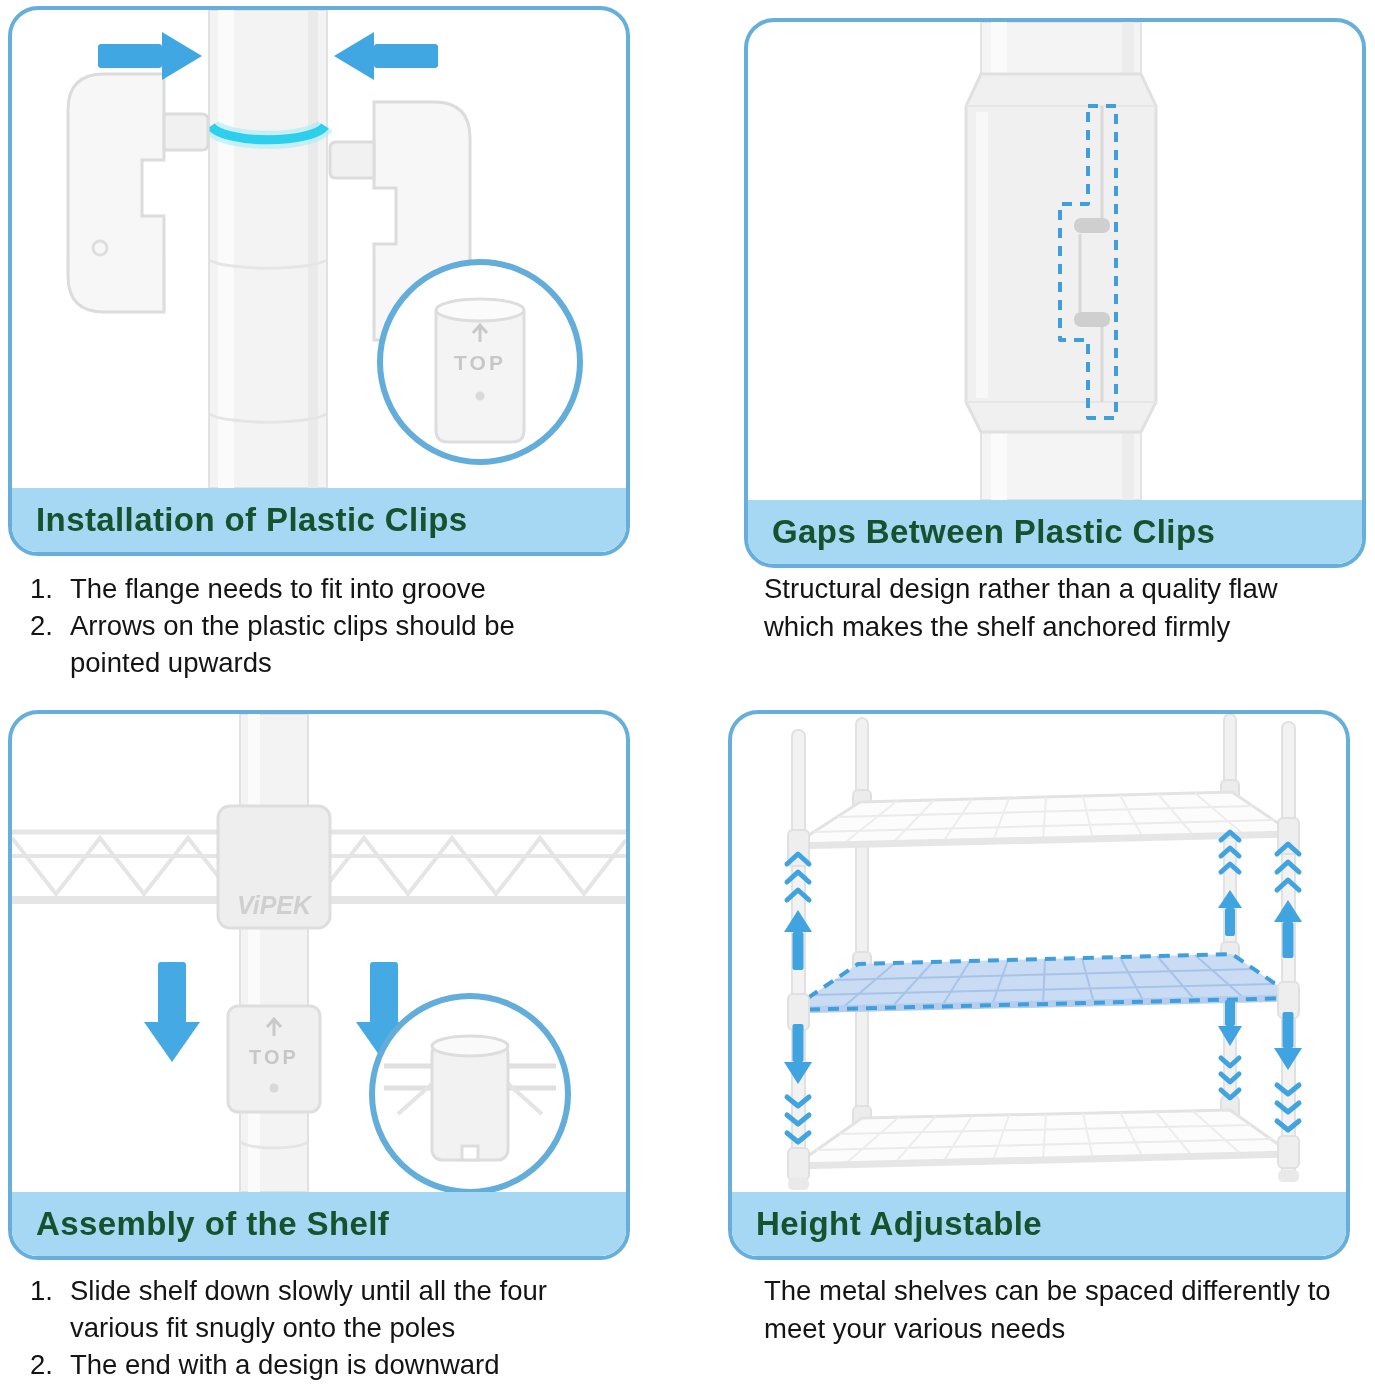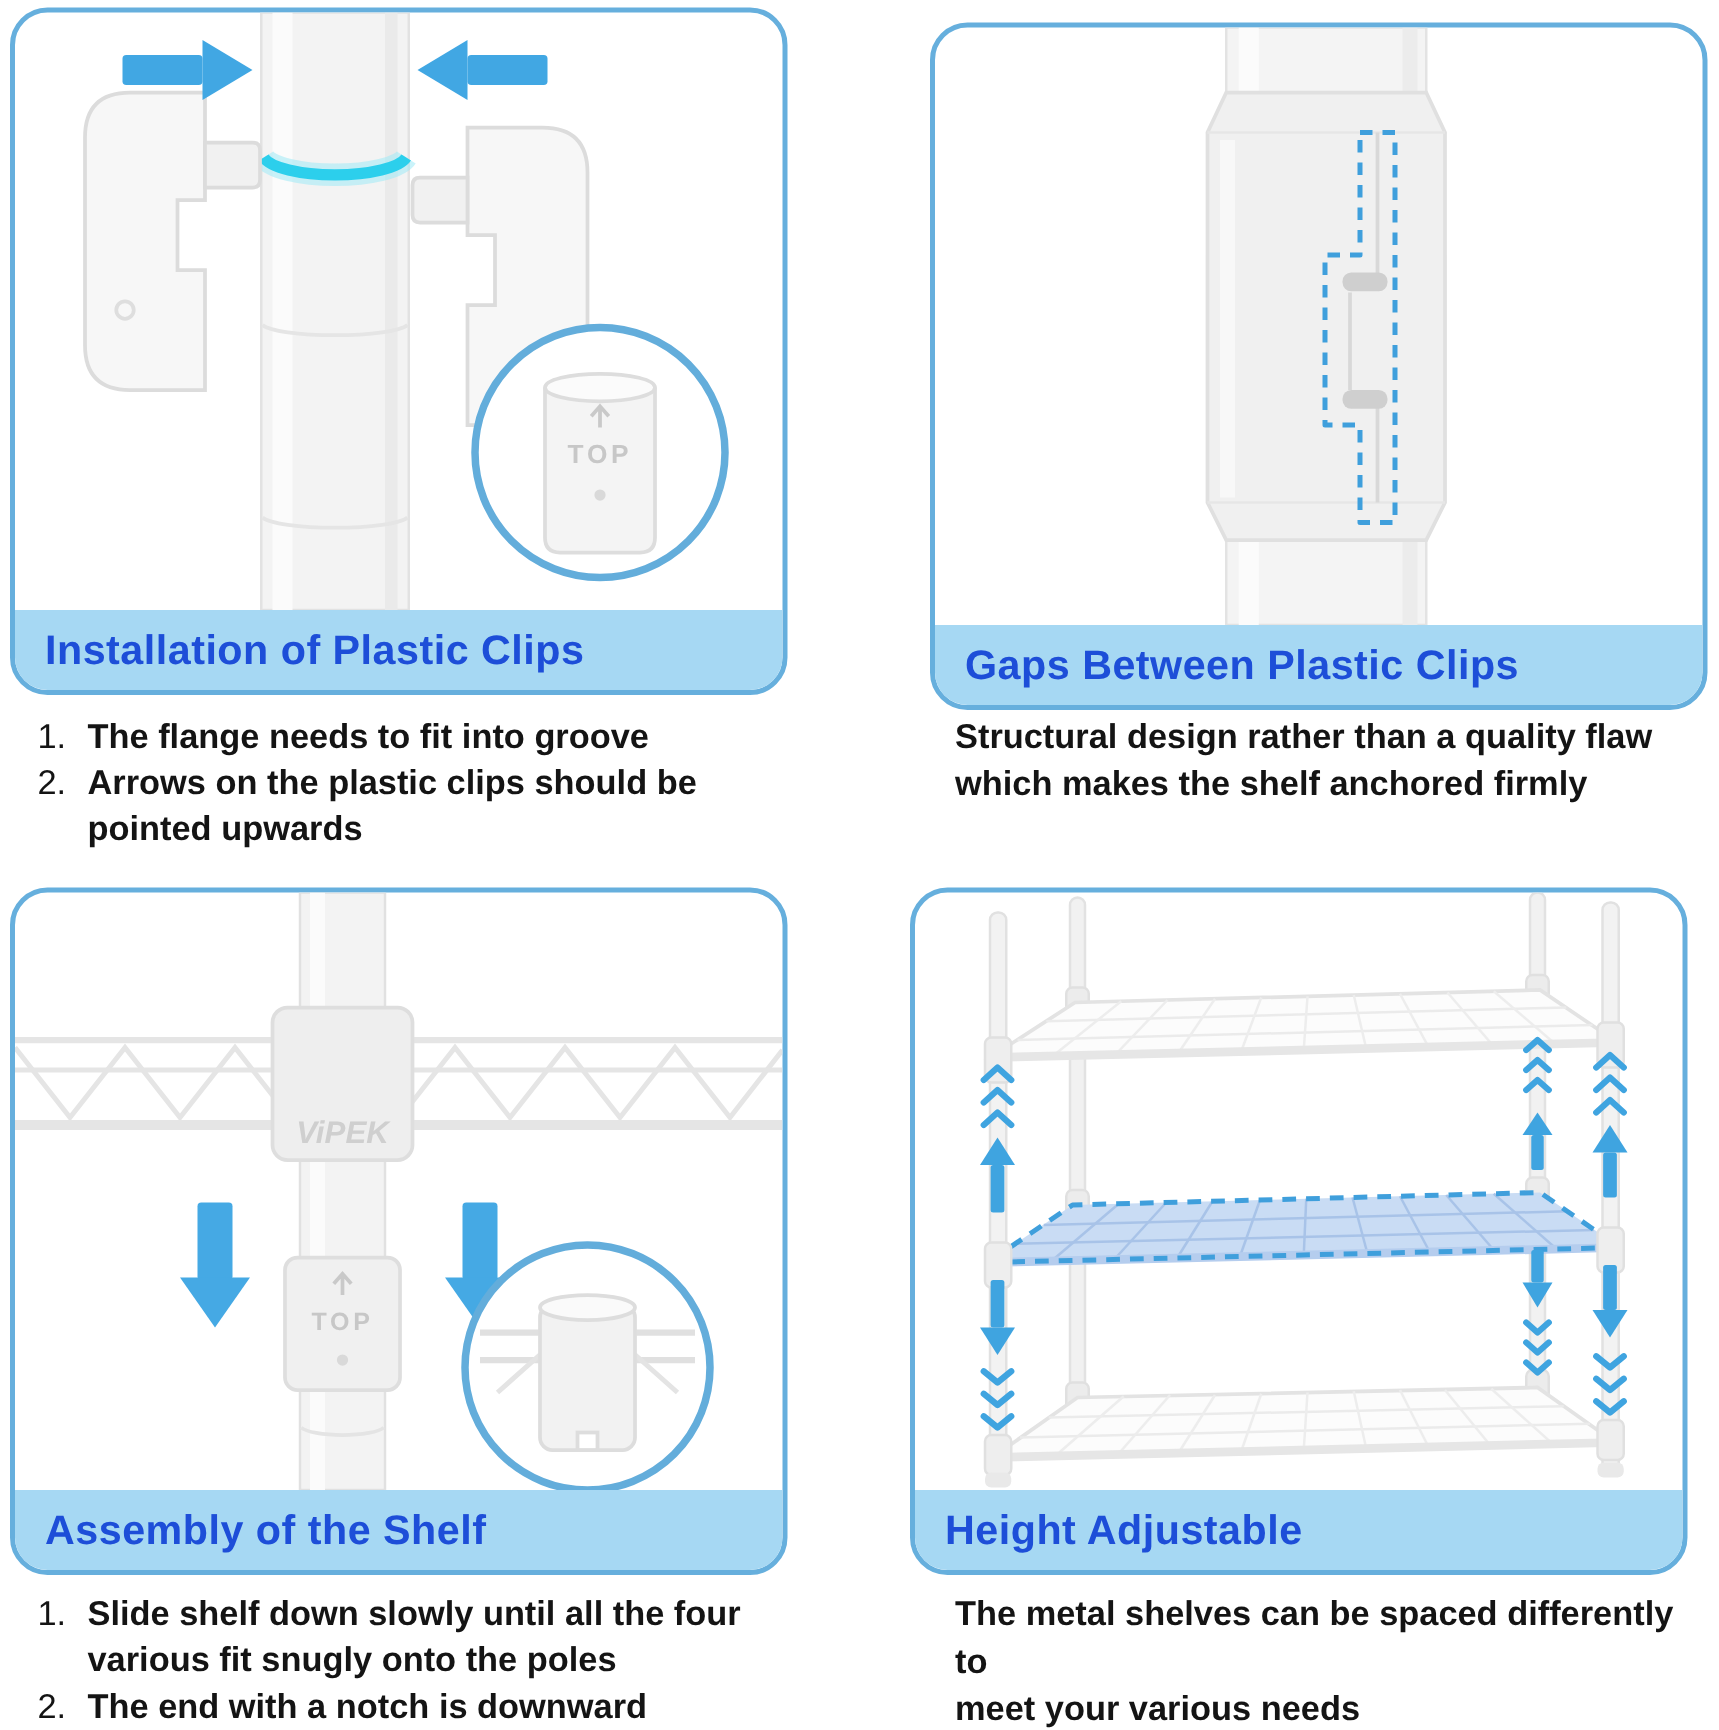--- a/index.html
+++ b/index.html
@@ -11,30 +11,30 @@
           border:4px solid #66AFDD; border-radius:30px; overflow:hidden; }
   #card1 { left:8px;   top:6px; }
   #card2 { left:744px; top:6px;margin-top:12px; }
   #card3 { left:8px;   top:710px; }
   #card4 { left:728px; top:710px; }
 
   .illu { position:absolute; left:0; top:0; width:614px; height:478px; display:block; }
 
   .caption { position:absolute; left:0; bottom:0; width:100%; height:64px;
              background:#A6D8F3; display:flex; align-items:center; padding-left:24px; }
-  .caption .title { font-size:33px; font-weight:bold; color:#1d4ed8; letter-spacing:0.4px; white-space:nowrap;text-align:center; }
+  .caption .title { font-size:33px; font-weight:bold; color:#14532d; letter-spacing:0.4px; white-space:nowrap;text-align:center; }
 
   .notes { position:absolute; font-size:27.5px; color:#141414; }
   #notes1 { left:30px;  top:570px;  width:596px; }
   #notes2 { left:764px; top:570px;  width:604px; }
   #notes3 { left:30px;  top:1272px; width:596px; }
   #notes4 { left:764px; top:1272px; width:604px; }
   .note-item { display:flex; line-height:37px; }
   .num { flex:none; width:40px; }
-  .line { display:block;font-weight:bold; }
+  .line { display:block; }
   .para .line { line-height:38px; }
 </style>
 </head>
 <body>
 
 <div class="page">
 
   <div class="card" id="card1">
     <svg class="illu" viewBox="0 0 614 478">
       <g>
@@ -305,21 +305,21 @@
     <div class="note-item">
       <span class="num">1.</span>
       <span class="txt">
         <span class="line">Slide shelf down slowly until all the four</span>
         <span class="line">various fit snugly onto the poles</span>
       </span>
     </div>
     <div class="note-item">
       <span class="num">2.</span>
       <span class="txt">
-          <span class="line">The end with a notch is downward</span>
+          <span class="line">The end with a design is downward</span>
         </span>
     </div>
   </div>
 
   <div class="notes para" id="notes4">
     <span class="line">The metal shelves can be spaced differently to</span>
     <span class="line">meet your various needs</span>
   </div>
 
 </div>

